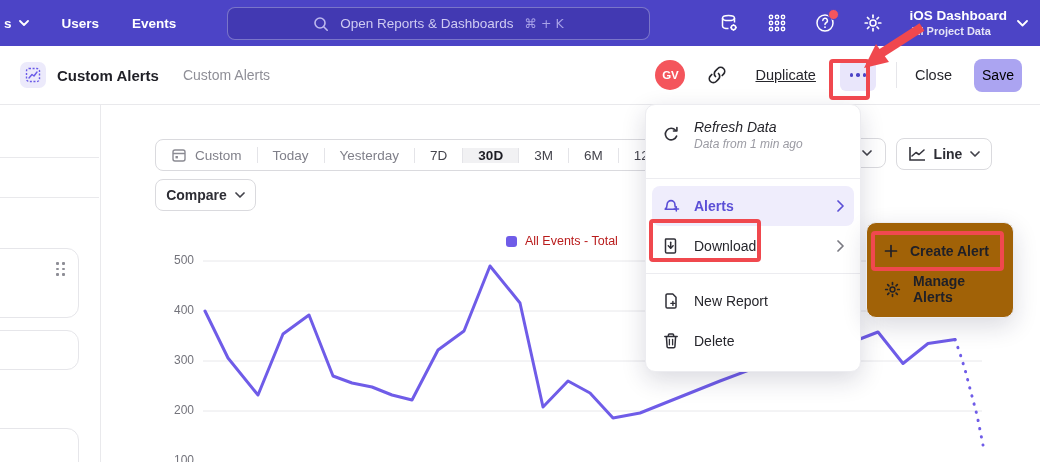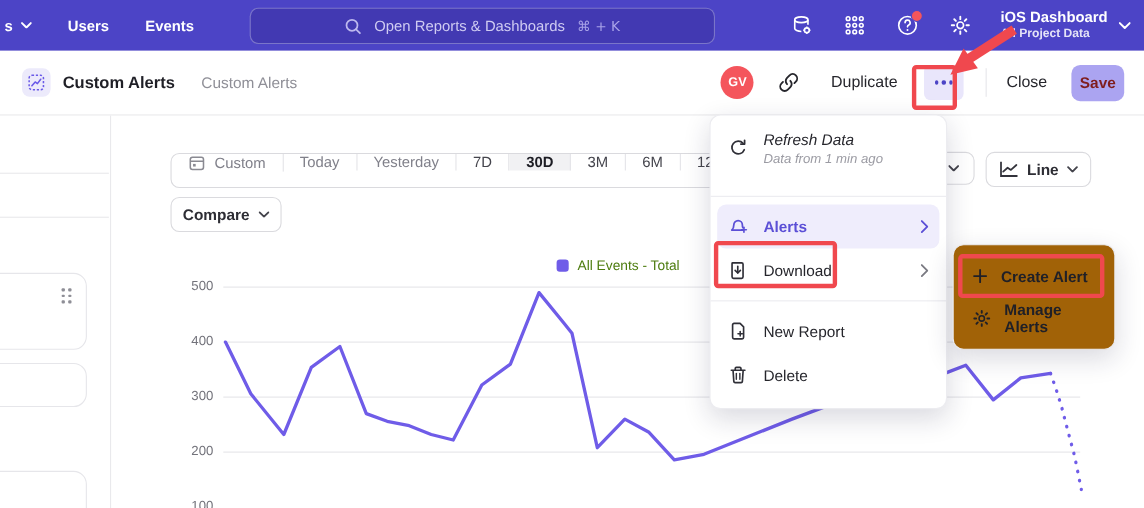--- a/index.html
+++ b/index.html
@@ -32,57 +32,57 @@
   .header{position:absolute;left:0;top:46px;width:1040px;height:58px;background:#fff;
     border-bottom:1px solid #e9e9ec;display:flex;align-items:center;z-index:5;}
   .title-icon{width:26px;height:26px;margin-left:20px;border-radius:7px;background:#ECEAFB;
     display:flex;align-items:center;justify-content:center;}
   .h-title{margin-left:11px;font-size:15px;font-weight:700;color:#1f1f26;}
   .h-sub{margin-left:24px;font-size:14px;color:#8f8f97;}
   .h-right{position:absolute;right:18px;top:0;height:58px;display:flex;align-items:center;}
   .avatar{width:30px;height:30px;border-radius:50%;background:#F4555C;color:#fff;font-size:11.5px;
     font-weight:700;display:flex;align-items:center;justify-content:center;}
   .link-btn{margin-left:22px;cursor:pointer;display:flex;}
-  .dup{margin-left:28px;font-size:14.5px;color:#26262c;cursor:pointer;}
+  .dup{margin-left:28px;font-size:14.5px;color:#26262c;cursor:pointer;text-decoration:underline;}
   .more-btn{margin-left:24px;width:36px;height:32px;border-radius:6px;background:#E9E6FB;
     display:flex;align-items:center;justify-content:center;gap:3px;cursor:pointer;}
   .more-btn i{width:3.5px;height:3.5px;border-radius:50%;background:#4C44C6;}
   .h-div{width:1px;height:26px;background:#e6e6ea;margin:0 18px 0 20px;}
   .close{font-size:14.5px;color:#26262c;cursor:pointer;}
-  .save-btn{margin-left:22px;width:48px;height:33px;border-radius:8px;background:#ABA4F1;color:#7f1d1d;
-    font-size:14px;font-weight:700;display:flex;align-items:center;justify-content:center;cursor:default;}
+  .save-btn{margin-left:22px;width:48px;height:33px;border-radius:8px;background:#ABA4F1;color:#000000;
+    font-size:14px;font-weight:400;display:flex;align-items:center;justify-content:center;cursor:default;}
 
   
   .sidebar{position:absolute;left:0;top:104px;width:100px;height:358px;background:#fff;
     border-right:1px solid #e9e9ec;z-index:4;}
   .sb-div{position:absolute;left:0;width:99px;height:1px;background:#e9e9ec;}
   .sb-card{position:absolute;left:-16px;width:93px;background:#fff;border:1px solid #e6e6ea;border-radius:12px;cursor:pointer;}
   .drag-dots{position:absolute;right:13px;top:13px;display:grid;grid-template-columns:repeat(2,3px);grid-gap:3px;}
   .drag-dots i{width:2.6px;height:2.6px;border-radius:1px;background:#8e8e96;}
 
   
   .seg{position:absolute;left:155px;top:139px;height:30px;border:1px solid #dadade;border-radius:8px;
-    background:#fff;display:flex;align-items:flex-start;overflow:hidden;z-index:4;}
+    background:#fff;display:flex;align-items:center;overflow:hidden;z-index:4;}
   .seg-item{display:flex;align-items:center;gap:8px;padding:0 15px;font-size:13.5px;color:#45454d;
     border-right:1px solid #e4e4e8;cursor:pointer;white-space:nowrap;}
   .seg-item:last-child{border-right:none;}
   .seg-item.muted{color:#80808a;}
   .seg-item.sel{background:#f1f1f3;font-weight:700;color:#1d1d24;}
   .btn{position:absolute;height:30px;border:1px solid #dadade;border-radius:8px;background:#fff;
     display:flex;align-items:center;justify-content:center;gap:8px;font-size:14px;color:#2d2d34;cursor:pointer;}
   .compare-btn{left:155px;top:179px;width:99px;font-weight:600;z-index:4;}
   .frag-btn{left:826px;top:138px;width:60px;justify-content:flex-end;padding-right:13px;box-sizing:border-box;z-index:5;}
   .line-btn{left:896px;top:138px;width:94px;font-weight:600;z-index:4;}
 
   
   #chart-svg{position:absolute;left:0;top:0;z-index:1;pointer-events:none;}
   .ytick{position:absolute;left:158px;width:36px;text-align:right;font-size:12px;color:#73737b;z-index:1;}
   .legend{position:absolute;left:506px;top:234px;display:flex;align-items:center;gap:8px;z-index:2;cursor:pointer;}
   .legend .sw{width:11px;height:11px;border-radius:3px;background:#6F5CE8;}
-  .legend .lt{font-size:12.5px;color:#4d7c0f;}
+  .legend .lt{font-size:12.5px;color:#b91c1c;}
 
   
   .menu{position:absolute;left:645px;top:104px;width:216px;box-sizing:border-box;background:#fff;
     border:1px solid #ececf0;border-radius:10px;box-shadow:0 8px 24px rgba(25,25,60,0.16);
     padding:10px 0;z-index:10;}
   .mi{display:flex;align-items:center;gap:14px;height:40px;padding:0 16px;cursor:pointer;color:#26262c;}
   .mi .lbl{font-size:14px;font-weight:500;}
   .mi .sub{font-size:12px;color:#9b9ba3;margin-top:2px;}
   .mi.two{height:52px;align-items:flex-start;padding-top:4px;font-style:italic;}
   .mi.two .micon{margin-top:7px;}

